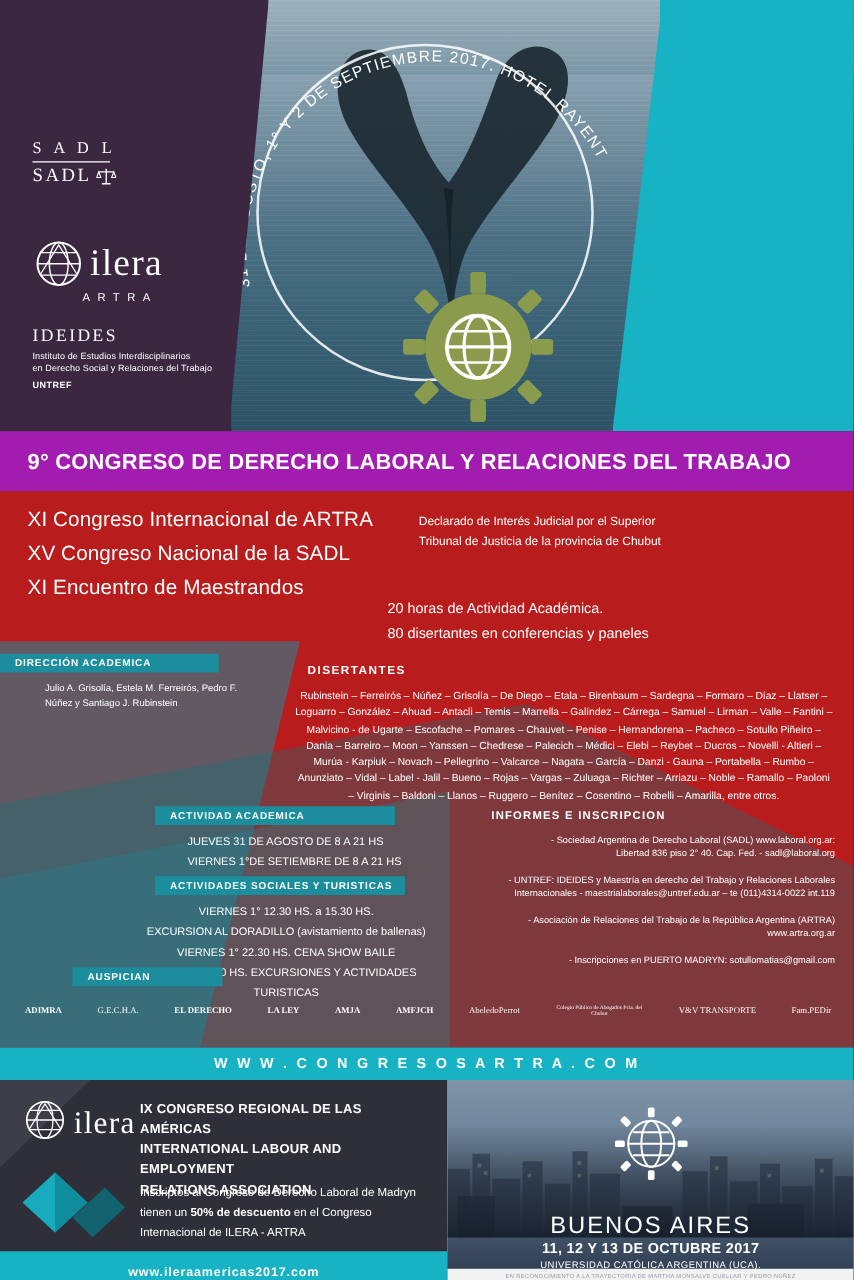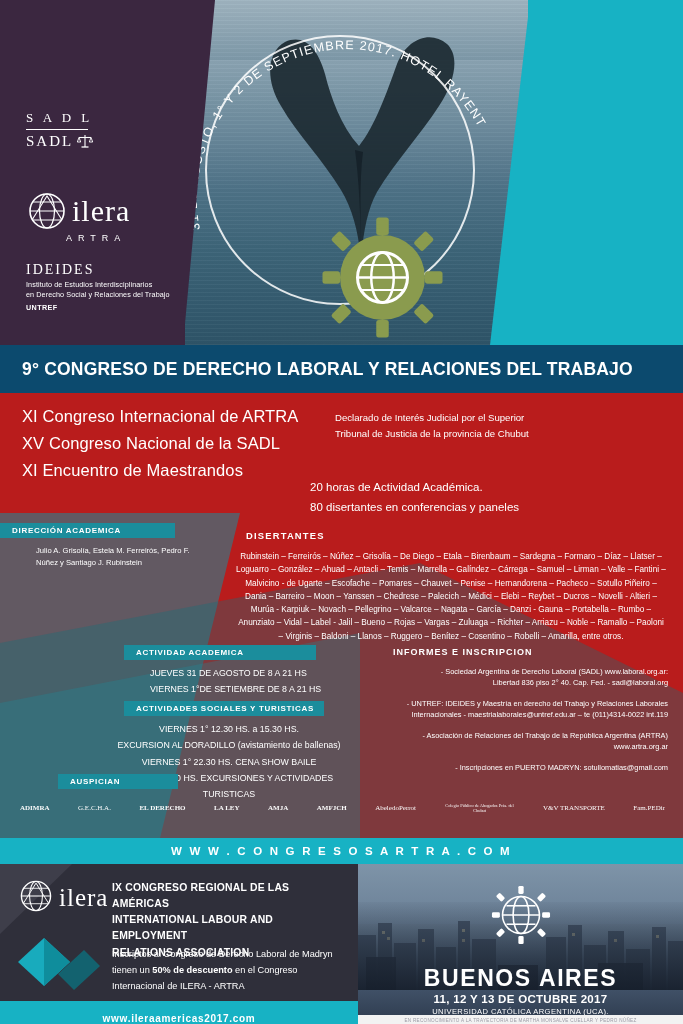--- a/index.html
+++ b/index.html
@@ -83,21 +83,21 @@
   .ilera-artra { font-size:9px; letter-spacing:6px; text-align:right; margin-top:1px; padding-right:4px;}
 
   .ideides { position:absolute; left:26px; top:262px; color:#fff; }
   .ideides-title{ font-size:14px; letter-spacing:2px; font-family:"Liberation Serif", serif; }
   .ideides-sub{ font-size:7.2px; line-height:1.45; margin-top:2px; letter-spacing:.1px;}
   .ideides-untref{ font-size:7.2px; font-weight:bold; margin-top:2px; letter-spacing:.4px;}
 
   
   .title-band {
     position:absolute; top:345px; left:0; width:683px; height:48px;
-    background:#0c4a6e; display:flex; align-items:center;
+    background:#a21caf; display:flex; align-items:center;
   }
   .title-band h1 {
     color:#fff; font-size:17.5px; font-weight:bold; letter-spacing:.2px;
     margin-left:22px; font-family:"Liberation Sans", sans-serif;
   }
 
   
   .body-area { position:absolute; top:393px; left:0; width:683px; height:445px; background:#b91c1c; overflow:hidden; }
 
   .congresos { position:absolute; left:22px; top:10px; color:#fff; }
@@ -164,21 +164,21 @@
     background:linear-gradient(to bottom,#5d7a96 0%, #6b7f94 35%, #4c5f77 65%, #2d3a4d 100%); }
   .city {
     position:absolute; bottom:34px; left:0; width:325px; height:88px;
     background:
       linear-gradient(to top, rgba(20,28,40,.85), rgba(90,110,130,.15));
   }
   .sky-glow{position:absolute;top:0;left:0;width:325px;height:60px;background:linear-gradient(to bottom,#7e94a8,#6a7f96);}
   .bldgs { position:absolute; bottom:34px; left:0; width:325px; height:95px; }
   .obelisk-wrap { position:absolute; left:50%; top:18px; transform:translateX(-50%); width:66px; height:66px; }
   .ba-text { position:absolute; left:0; bottom:8px; width:325px; text-align:center; color:#fff;}
-  .ba-title { font-size:23px; font-weight:bold; letter-spacing:1.6px; }
+  .ba-title { font-size:19px; font-weight:normal; letter-spacing:1.6px; }
   .ba-date { font-size:11.5px; font-weight:bold; letter-spacing:.3px; margin-top:1px;}
   .ba-uca { font-size:7.6px; letter-spacing:.4px; margin-top:2px;}
 
   .credit { position:absolute; left:358px; bottom:1px; width:325px; text-align:center;
     color:#9a9aa5; font-size:4.6px; letter-spacing:.3px; }
   .credit-bg { position:absolute; left:358px; bottom:0; width:325px; height:9px; background:#f2f2f2;}
 </style>
 </head>
 <body>
 

